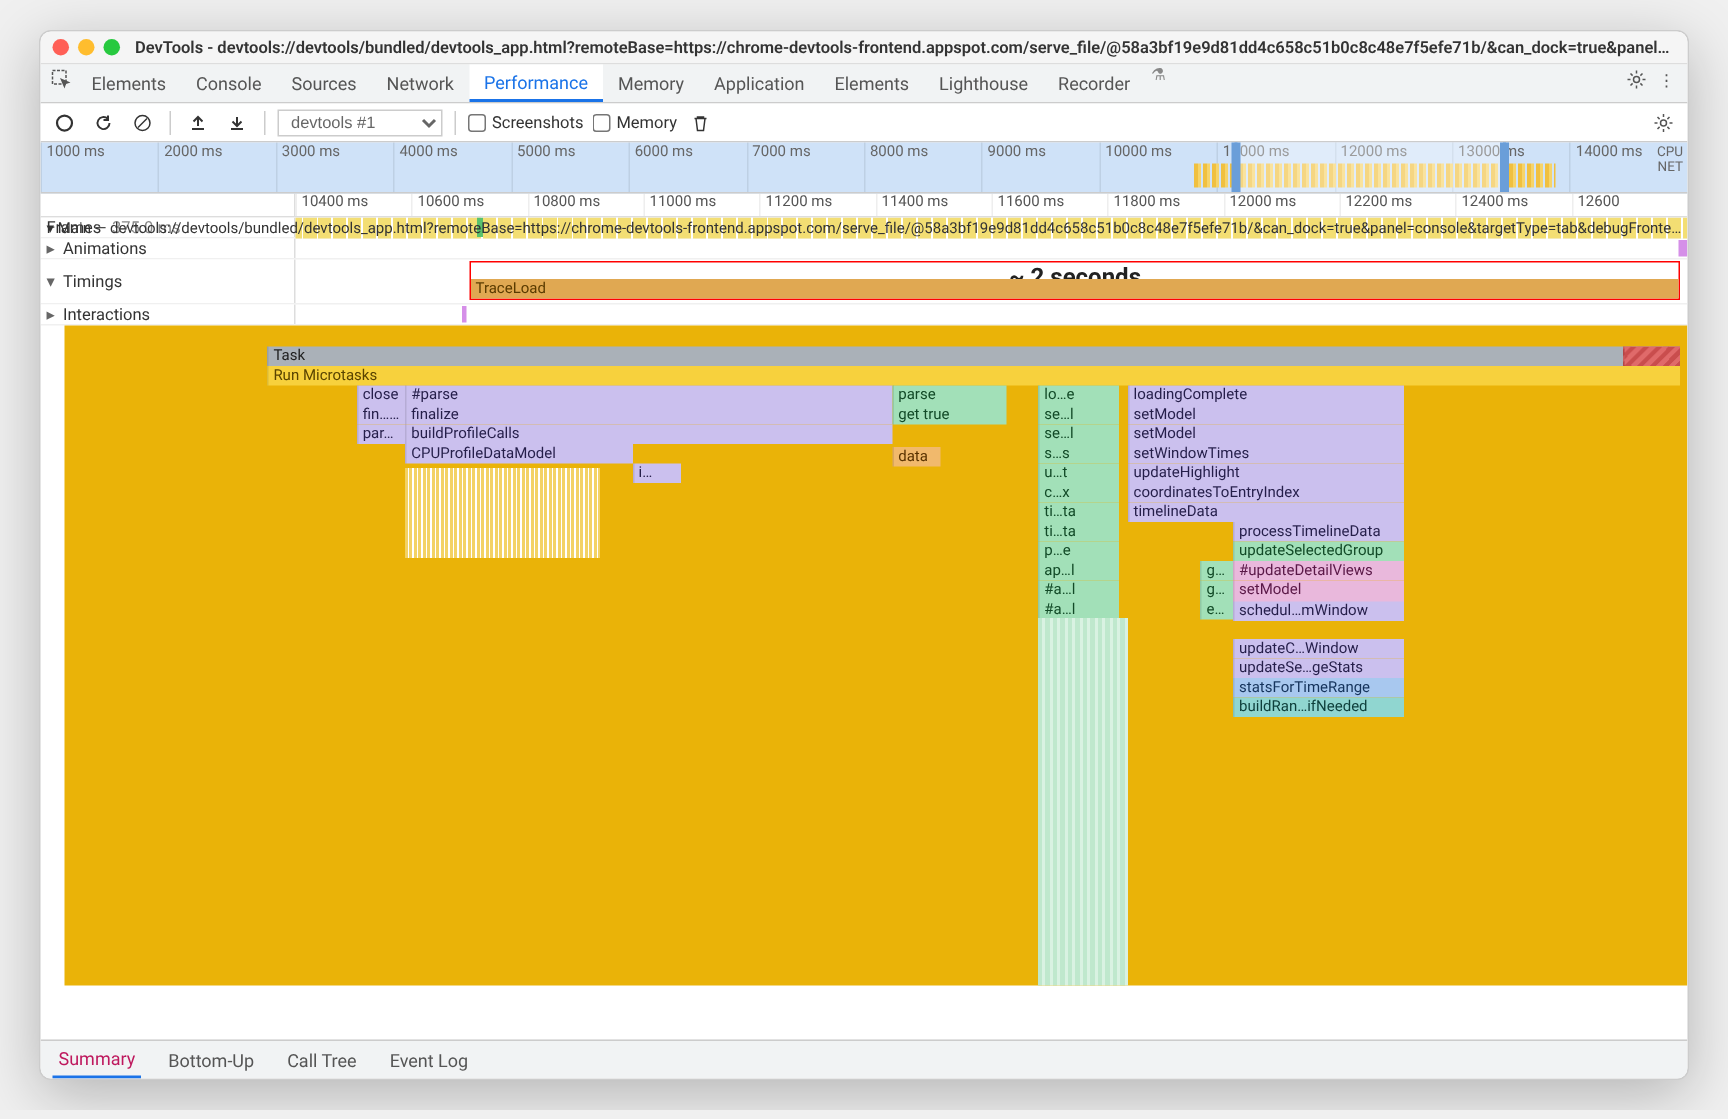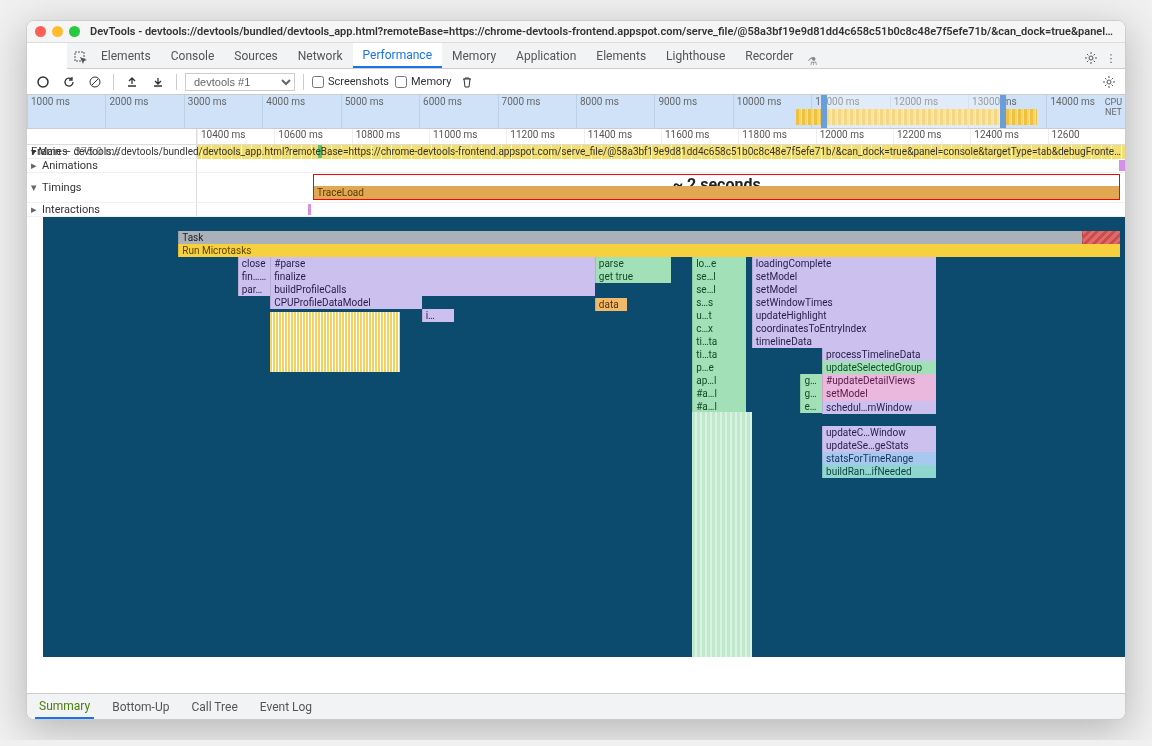--- a/index.html
+++ b/index.html
@@ -45,25 +45,24 @@
     overflow: hidden;
     text-overflow: ellipsis;
     font-weight: 600;
     flex: 1;
   }
   
   .tabbar {
     height: 26px;
     background: #f1f3f4;
     display: flex;
-    align-items: flex-end;
+    align-items: flex-start;
     border-bottom: 1px solid #ccc;
     padding: 0 4px;
     flex-shrink: 0;
-    margin-left: 40px;
   }
   .tabbar .icon-btn, .toolbar .icon-btn {
     width: 20px; height: 20px;
     display: inline-flex;
     align-items: center; justify-content: center;
     color: #555;
     cursor: pointer;
     border-radius: 3px;
   }
   .tabbar .tab {
@@ -167,21 +166,21 @@
   .traceload-bar {
     position:absolute; left:0; right:0; bottom:0; height:13px;
     background:#e0a852; color:#5a3b00; font-size:10px; padding:0 3px;
     line-height:13px;
   }
   
   .interactions-bar{position:absolute;left:12%;top:1px;bottom:1px;width:3px;background:#d58fe8}
   .layoutshift-bar{position:absolute;left:12%;top:1px;bottom:1px;width:3px;background:#d58fe8}
 
   
-  .flame { position:relative; height: 440px; background:#0c4a6e;margin-left:16px; }
+  .flame { position:relative; height: 440px; background:#eab308;margin-left:16px; }
   .flame-label{
     position:absolute; left:0; top:0; width:100%;
     font-size:10px; color:#333; padding:1px 4px;
     white-space:nowrap; overflow:hidden; text-overflow:ellipsis;
   }
   .flame-rows { position:absolute; left:0; right:0; top:14px; }
   .fbar {
     position:absolute; height:13px; font-size:10px; line-height:13px;
     padding:0 3px; white-space:nowrap; overflow:hidden; text-overflow:ellipsis;
     border-left:1px solid rgba(0,0,0,0.1);
@@ -201,21 +200,21 @@
         var(--s1) 0 2px, var(--s2) 2px 4px, var(--s3) 4px 5px);
   }
   
   
   .bottom-tabs{
     height:26px; border-top:1px solid #ccc; background:#f1f3f4;
     display:flex; align-items:center; padding:0 8px; gap:14px;
     flex-shrink:0;
   }
   .bottom-tabs .btab{ font-size:12px; color:#555; padding:0 4px; cursor:pointer; height:100%; display:flex; align-items:center;}
-  .bottom-tabs .btab.active{ color:#4d7c0f; border-bottom:2px solid #1a73e8; }
+  .bottom-tabs .btab.active{ color:#be185d; border-bottom:2px solid #1a73e8; }
   
   svg{display:block}
 </style>
 </head>
 <body>
 
 <div class="window">
 
   <div class="titlebar">
     <div class="traffic-lights">

